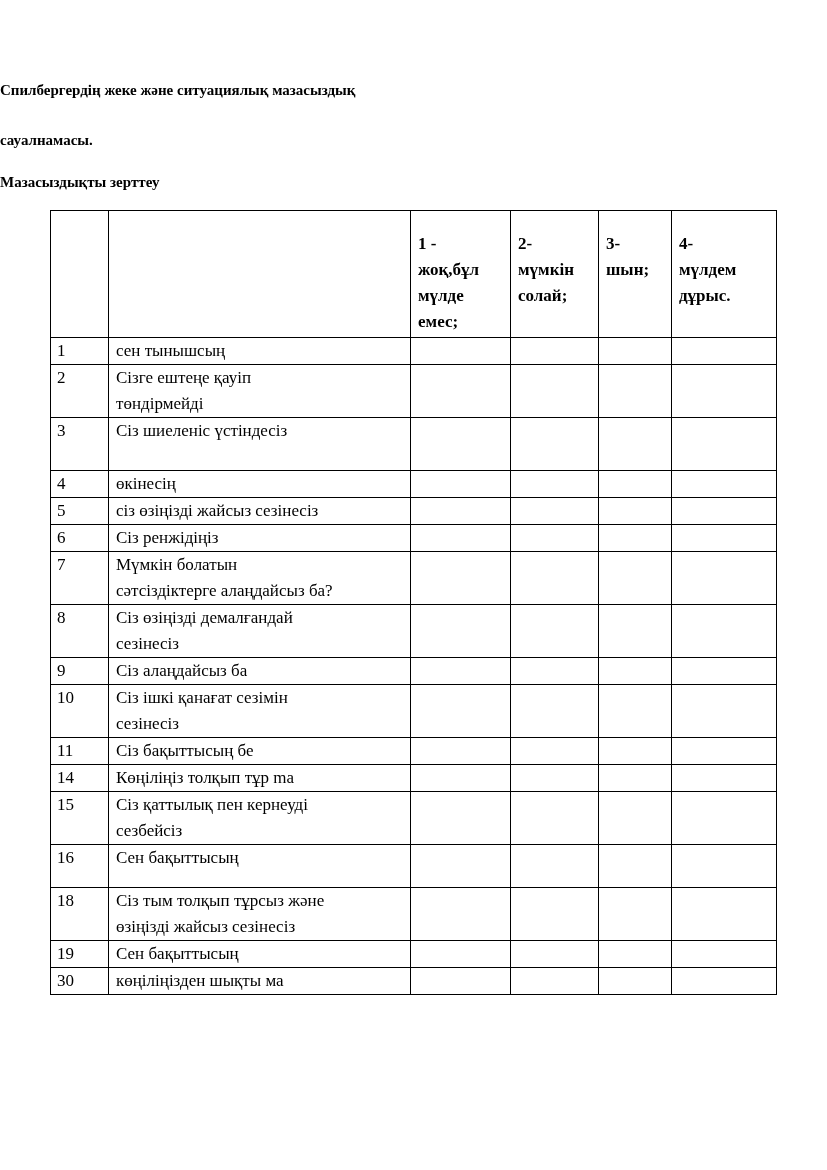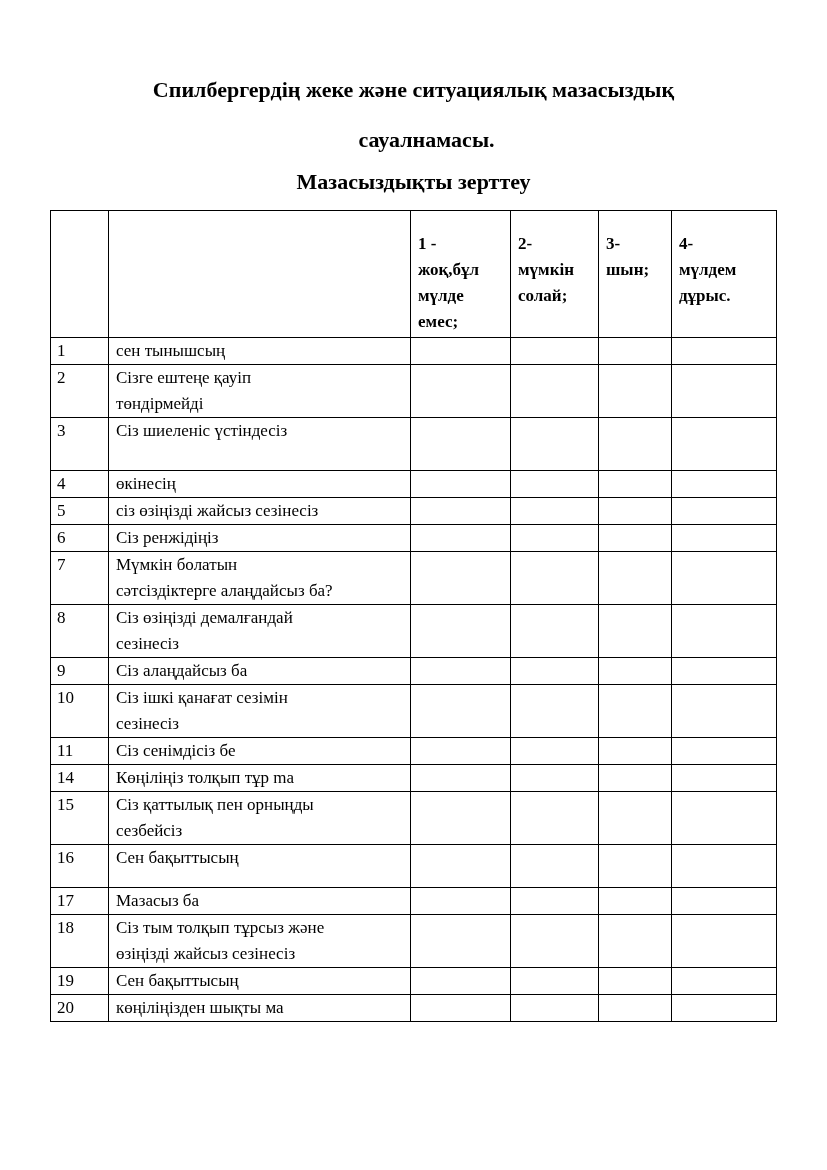--- a/index.html
+++ b/index.html
@@ -10,29 +10,28 @@
   body {
     width: 827px;
     height: 1170px;
     font-family: "Liberation Serif", "DejaVu Serif", serif;
     color: #000000;
     position: relative;
     box-sizing: border-box;
     padding-top: 78px;
   }
   .title-line {
-    text-align: center;
     font-weight: bold;
-    font-size: 22px;
+    font-size: 15px;
     line-height: 24px;
     margin: 0;
     font-family: Liberation Serif, serif;
   }
   .title-line.l1 { margin-bottom: 26px; }
-  .title-line.l2 { margin-bottom: 18px; padding-left: 26px; }
+  .title-line.l2 { margin-bottom: 18px; }
   .title-line.l3 { margin-bottom: 0; }
 
   table.questionnaire {
     border-collapse: collapse;
     table-layout: fixed;
     margin-left: 50px;
     margin-top: 16px;
     width: 726px;
   }
   table.questionnaire col.c-num   { width: 58px; }
@@ -192,65 +191,57 @@
     <td class="q-text">Сіз ішкі қанағат сезімін
 сезінесіз</td>
     <td></td>
     <td></td>
     <td></td>
     <td></td>
   </tr>
 
   <tr style="height: 27px;">
     <td class="q-num">11</td>
-    <td class="q-text">Сіз сенімдісіз бе</td>
+    <td class="q-text">Сіз бақыттысың бе</td>
     <td></td>
     <td></td>
     <td></td>
     <td></td>
   </tr>
 
 
 
   <tr style="height: 27px;">
     <td class="q-num">14</td>
     <td class="q-text">Көңіліңіз толқып тұр ma</td>
     <td></td>
     <td></td>
     <td></td>
     <td></td>
   </tr>
 
   <tr style="height: 53px;">
     <td class="q-num">15</td>
-    <td class="q-text">Сіз қаттылық пен орныңды
+    <td class="q-text">Сіз қаттылық пен кернеуді
 сезбейсіз</td>
     <td></td>
     <td></td>
     <td></td>
     <td></td>
   </tr>
 
   <tr style="height: 43px;">
     <td class="q-num">16</td>
     <td class="q-text">Сен бақыттысың</td>
     <td></td>
     <td></td>
     <td></td>
     <td></td>
   </tr>
 
-  <tr style="height: 27px;">
-    <td class="q-num">17</td>
-    <td class="q-text">Мазасыз ба</td>
-    <td></td>
-    <td></td>
-    <td></td>
-    <td></td>
-  </tr>
 
   <tr style="height: 53px;">
     <td class="q-num">18</td>
     <td class="q-text">Сіз тым толқып тұрсыз және
 өзіңізді жайсыз сезінесіз</td>
     <td></td>
     <td></td>
     <td></td>
     <td></td>
   </tr>
@@ -258,21 +249,21 @@
   <tr style="height: 27px;">
     <td class="q-num">19</td>
     <td class="q-text">Сен бақыттысың</td>
     <td></td>
     <td></td>
     <td></td>
     <td></td>
   </tr>
 
   <tr style="height: 27px;">
-    <td class="q-num">20</td>
+    <td class="q-num">30</td>
     <td class="q-text">көңіліңізден шықты ма</td>
     <td></td>
     <td></td>
     <td></td>
     <td></td>
   </tr>
 </tbody>
   </table>
 </div>
 

